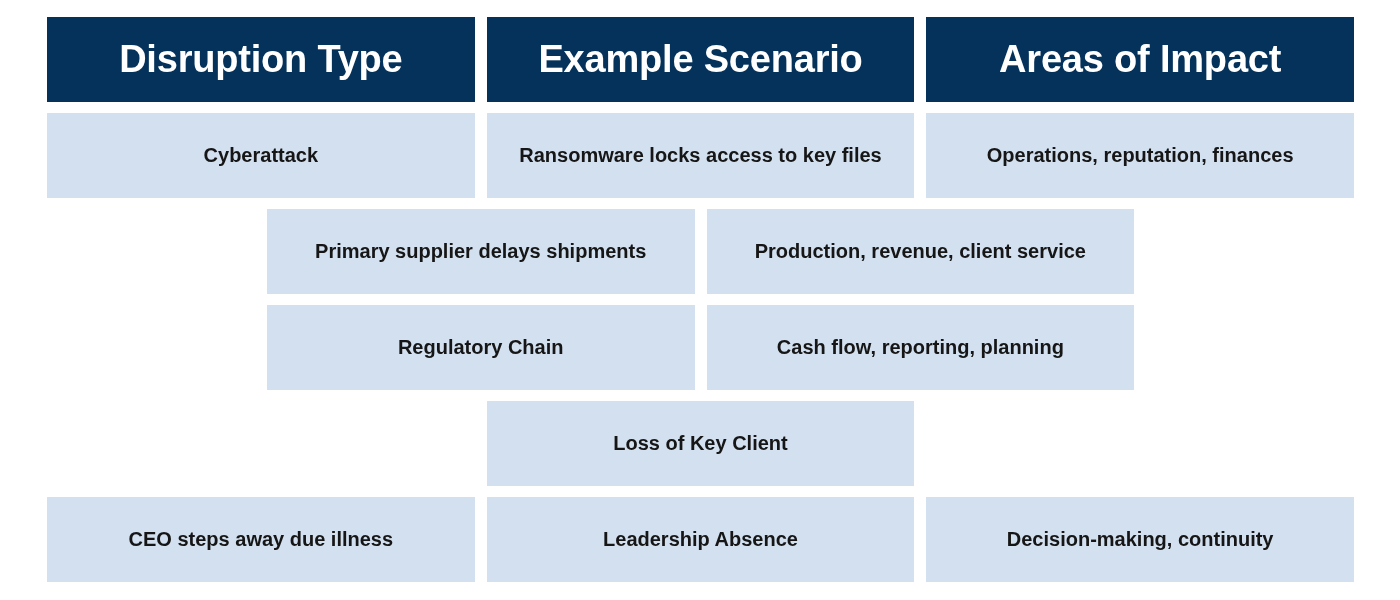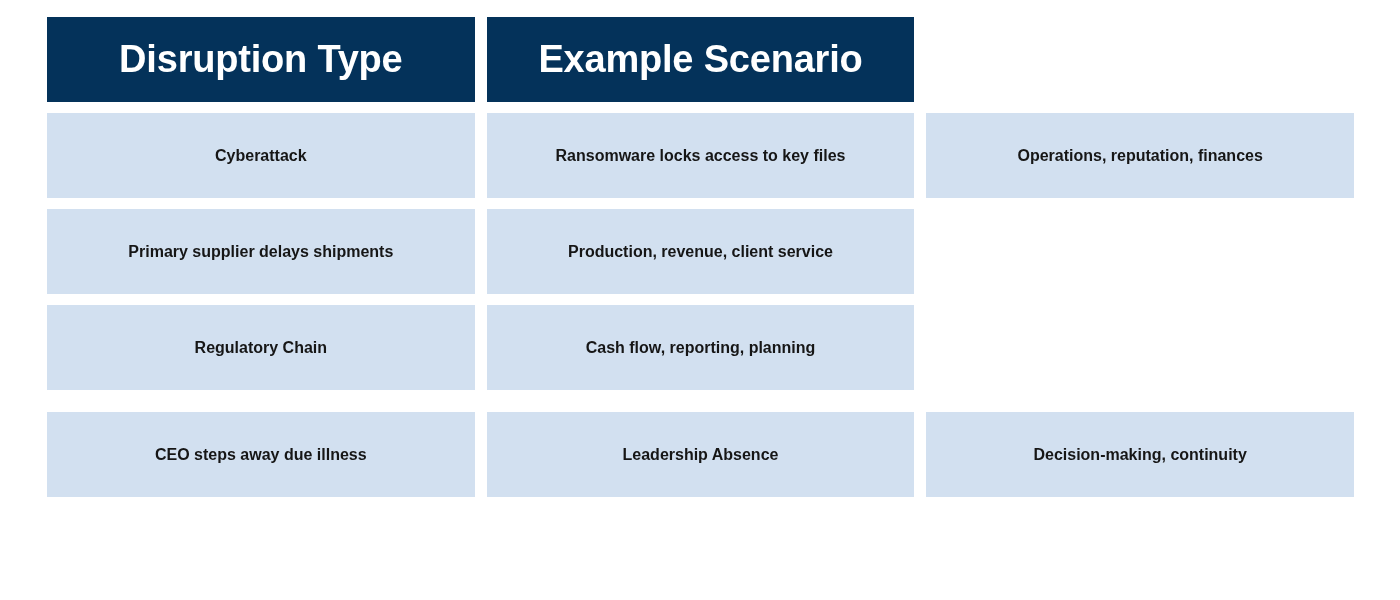--- a/index.html
+++ b/index.html
@@ -17,20 +17,21 @@
   #table-wrap {
     position: absolute;
     left: 47px;
     top: 17px;
     width: 1307px;
   }
 
   .row {
     display: flex;
     gap: 12px;
+    justify-content: center;
   }
 
   .header-row {
     margin-bottom: 11px;
   }
 
   .body-row {
     margin-bottom: 11px;
   }
 
@@ -51,53 +52,55 @@
     font-weight: bold;
     letter-spacing: -0.2px;
     line-height: 1.1;
     padding: 0 10px;
   }
 
   .body-cell {
     height: 85px;
     background: #d2e0f0;
     color: #161616;
-    font-size: 16px;
+    font-size: 20px;
     font-weight: bold;
     line-height: 27px;
     padding: 0 22px;
   }
 </style>
 </head>
 <body>
 
 <div id="table-wrap">
 
   <div class="row header-row">
     <div class="cell header-cell">Disruption Type</div>
     <div class="cell header-cell">Example Scenario</div>
+    <div class="cell header-cell">Areas of Impact</div>
   </div>
 
   <div class="row body-row">
     <div class="cell body-cell">Cyberattack</div>
     <div class="cell body-cell">Ransomware locks access to key files</div>
     <div class="cell body-cell">Operations, reputation, finances</div>
   </div>
 
   <div class="row body-row">
     <div class="cell body-cell">Primary supplier delays shipments</div>
     <div class="cell body-cell">Production, revenue, client service</div>
   </div>
 
   <div class="row body-row">
     <div class="cell body-cell">Regulatory Chain</div>
     <div class="cell body-cell">Cash flow, reporting, planning</div>
   </div>
 
   <div class="row body-row">
+    <div class="cell body-cell">Loss of Key Client</div>
   </div>
 
   <div class="row body-row">
     <div class="cell body-cell">CEO steps away due illness</div>
     <div class="cell body-cell">Leadership Absence</div>
     <div class="cell body-cell">Decision-making, continuity</div>
   </div>
 
 </div>
 

